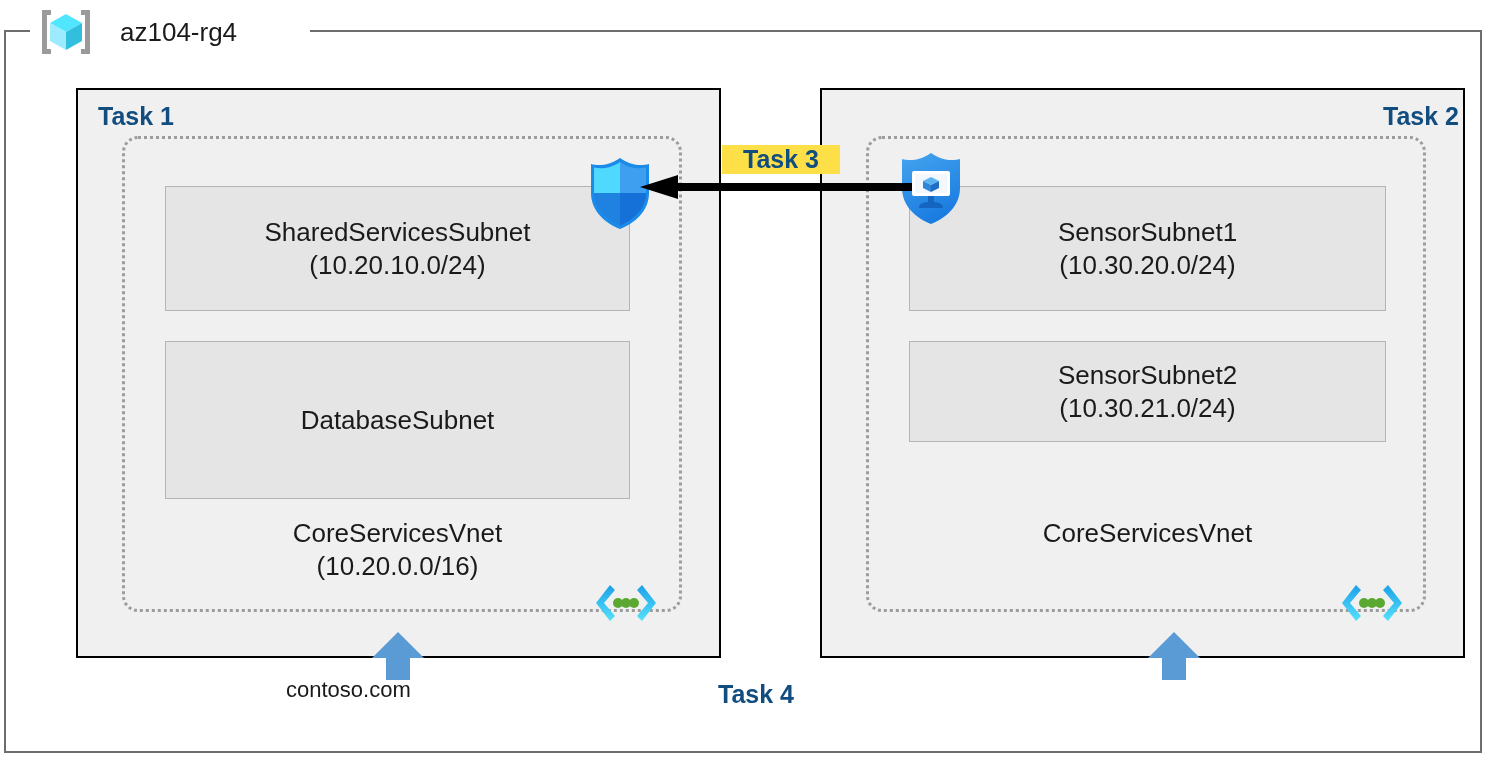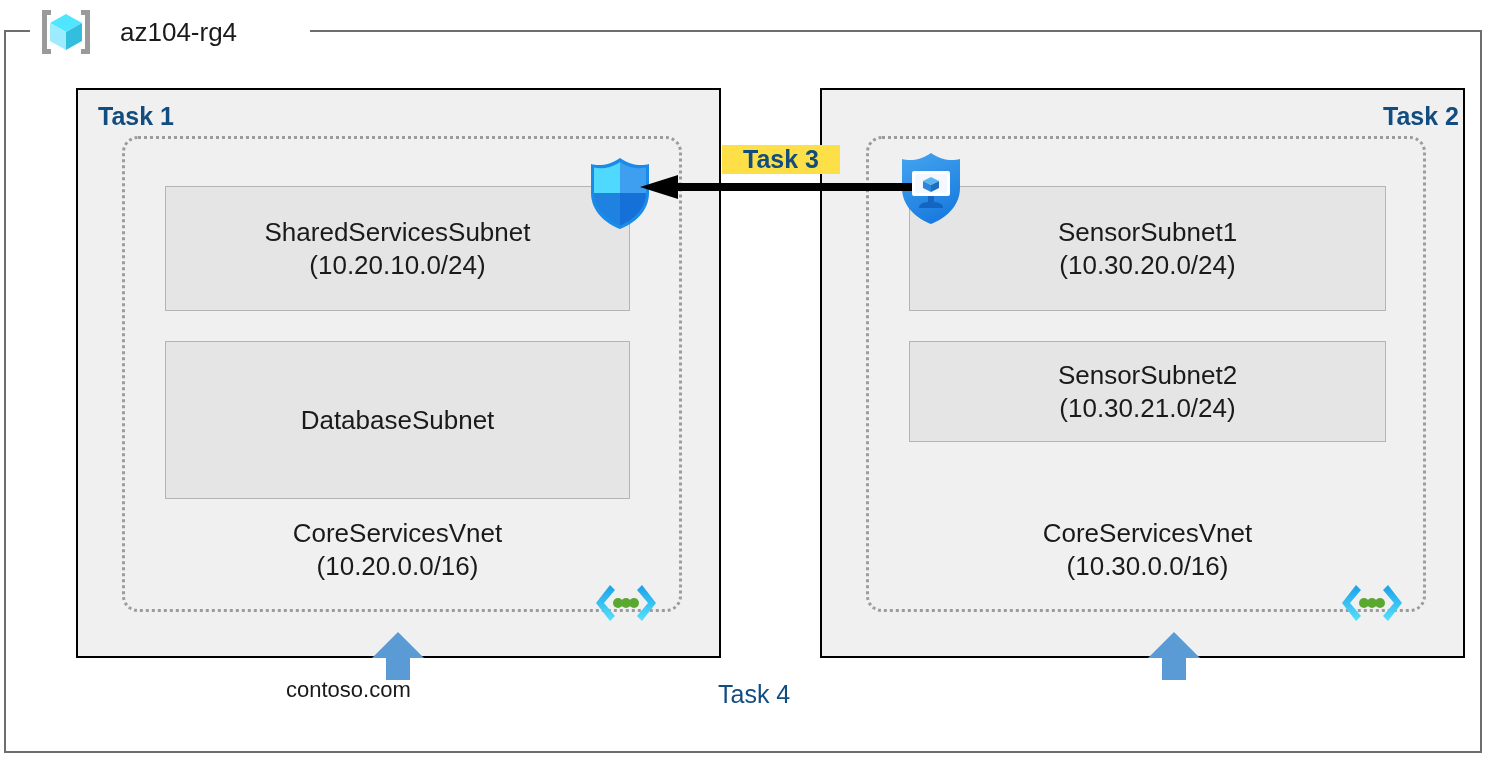--- a/index.html
+++ b/index.html
@@ -167,21 +167,21 @@
     color: #124d80;
     white-space: nowrap;
     background: #fde047;
     padding: 0 21px;
   }
   #task4-label {
     position: absolute;
     left: 718px;
     top: 680px;
     font-size: 25px;
-    font-weight: normal;
+    font-weight: bold;
     color: #124d80;
     white-space: nowrap;
   }
 
   
   .dns-arrow {
     position: absolute;
     width: 52px;
     height: 48px;
   }
@@ -280,21 +280,20 @@
     <span class="subnet-cidr">(10.30.20.0/24)</span>
   </div>
 
   <div class="subnet-box" id="subnet-2b">
     <span class="subnet-name">SensorSubnet2</span>
     <span class="subnet-cidr">(10.30.21.0/24)</span>
   </div>
 
   <div class="vnet-label" id="vnet2-label">
     <span class="vnet-name">CoreServicesVnet</span>
-    <span class="vnet-cidr">(10.30.0.0/16)</span>
   </div>
 
   <span class="vnet-icon" id="vnet2-icon">
     <svg viewBox="0 0 64 42" xmlns="http://www.w3.org/2000/svg">
       <defs>
         <linearGradient id="brkG2" x1="0" y1="0" x2="0" y2="1">
           <stop offset="0%" stop-color="#1ca0e8"></stop>
           <stop offset="100%" stop-color="#55e1fb"></stop>
         </linearGradient>
       </defs>

